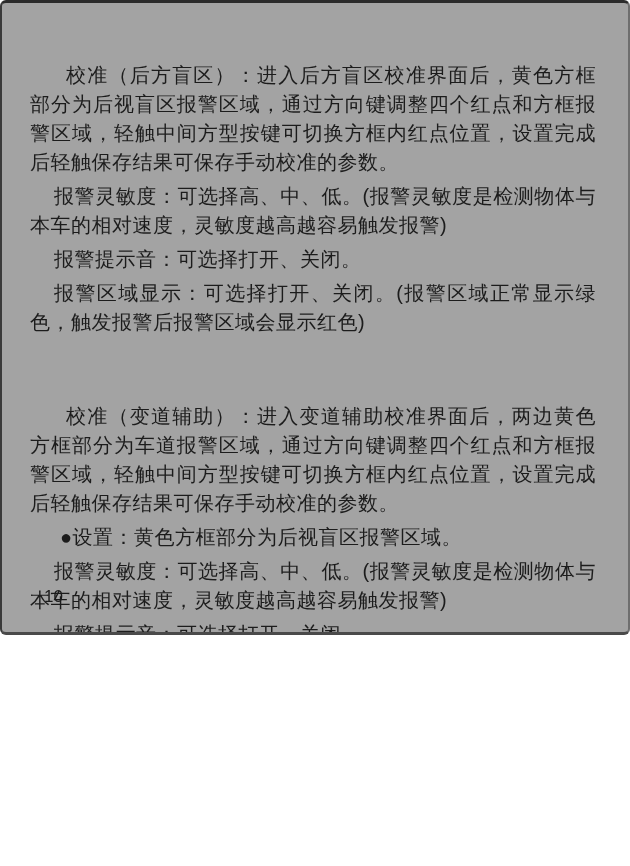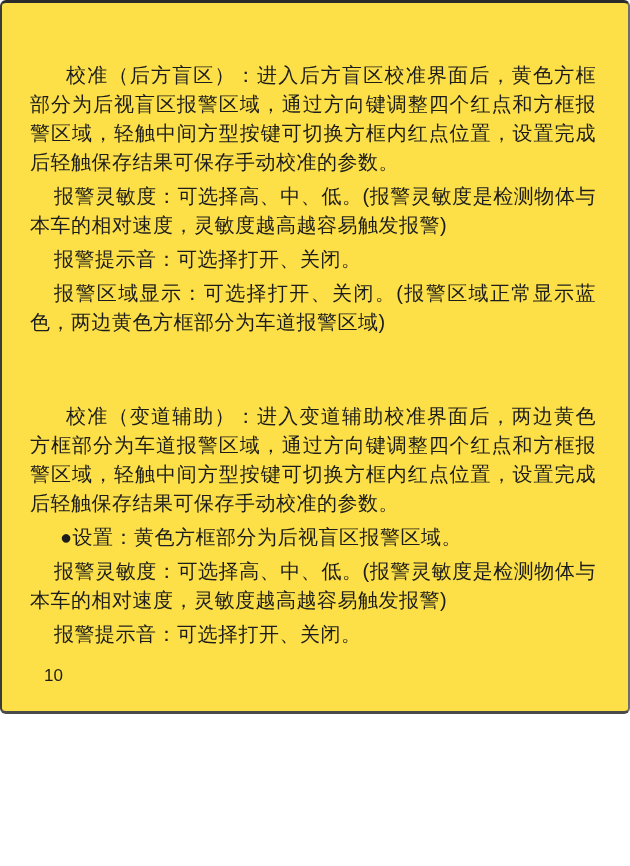--- a/index.html
+++ b/index.html
@@ -4,22 +4,22 @@
 <style>
   html, body {
     margin: 0;
     padding: 0;
     background: #ffffff;
   }
   .page {
     position: relative;
     box-sizing: border-box;
     width: 630px;
-    height: 714px;
-    background: #fde047;
+    height: 635px;
+    background: #a3a3a3;
     border-top: 3px solid #2b2b2b;
     border-left: 2px solid #3a3a3a;
     border-right: 2px solid #6e6e6e;
     border-bottom: 3px solid #4a4a4a;
     border-radius: 6px;
     font-family: "Liberation Sans", sans-serif;
     color: #1c1c1c;
     overflow: hidden;
   }
   .content {
@@ -62,21 +62,21 @@
 </head>
 <body>
 
 <div class="page">
   <div class="content">
 
     <div class="section">
       <p class="intro">校准（后方盲区）：进入后方盲区校准界面后，黄色方框部分为后视盲区报警区域，通过方向键调整四个红点和方框报警区域，轻触中间方型按键可切换方框内红点位置，设置完成后轻触保存结果可保存手动校准的参数。</p>
       <p class="item">报警灵敏度：可选择高、中、低。(报警灵敏度是检测物体与本车的相对速度，灵敏度越高越容易触发报警)</p>
       <p class="item">报警提示音：可选择打开、关闭。</p>
-      <p class="item">报警区域显示：可选择打开、关闭。(报警区域正常显示蓝色，两边黄色方框部分为车道报警区域)</p>
+      <p class="item">报警区域显示：可选择打开、关闭。(报警区域正常显示绿色，触发报警后报警区域会显示红色)</p>
     </div>
 
     <div class="section">
       <p class="intro">校准（变道辅助）：进入变道辅助校准界面后，两边黄色方框部分为车道报警区域，通过方向键调整四个红点和方框报警区域，轻触中间方型按键可切换方框内红点位置，设置完成后轻触保存结果可保存手动校准的参数。</p>
       <p class="bullet">●设置：黄色方框部分为后视盲区报警区域。</p>
       <p class="item">报警灵敏度：可选择高、中、低。(报警灵敏度是检测物体与本车的相对速度，灵敏度越高越容易触发报警)</p>
       <p class="item">报警提示音：可选择打开、关闭。</p>
     </div>
 
   </div>

